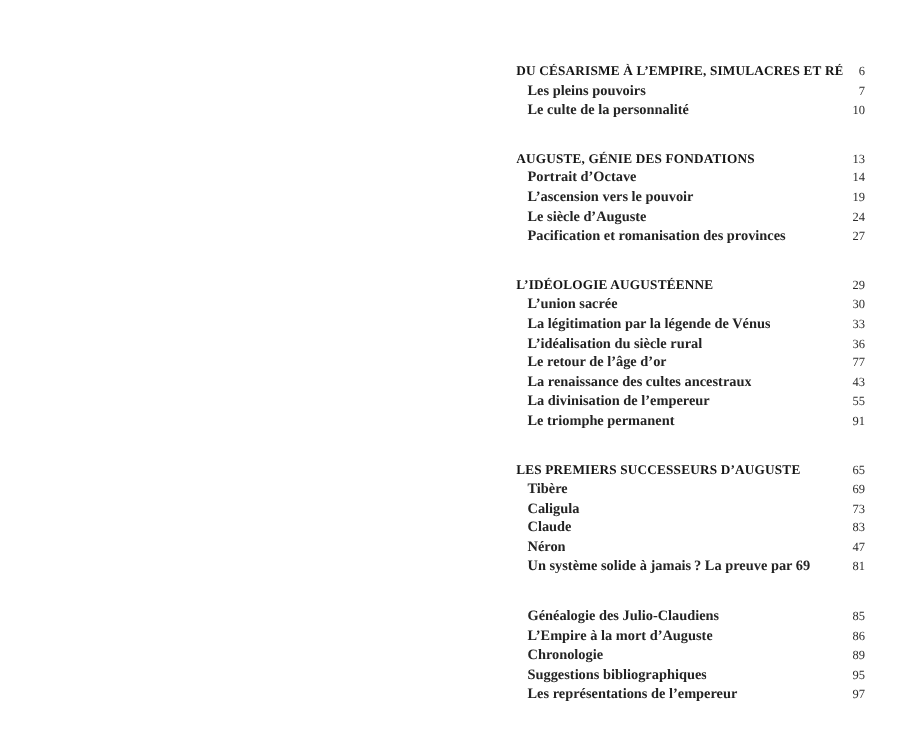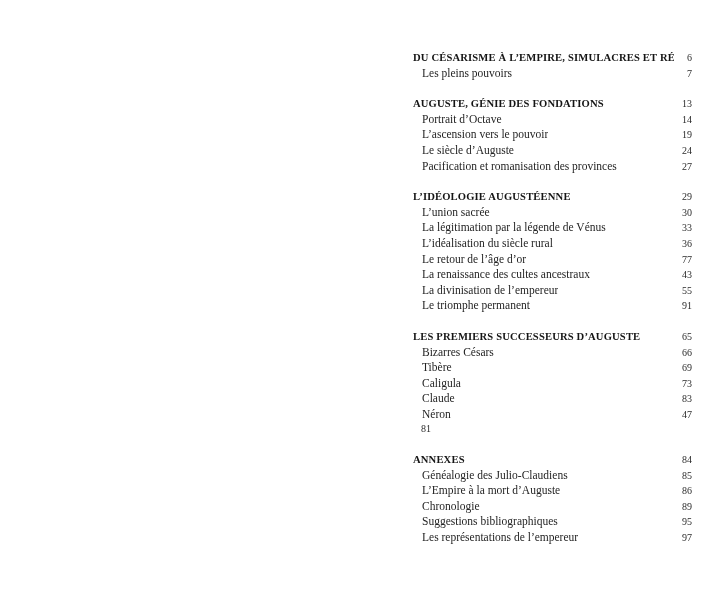--- a/index.html
+++ b/index.html
@@ -19,21 +19,21 @@
     inset: 0;
     background: #ffffff;
   }
   .toc {
     position: absolute;
     left: 413px;
     top: 51px;
     width: 279px;
   }
   .toc-section {
-    margin-top: 16px;
+    margin-top: 24px;
   }
   .toc-section:first-child {
     margin-top: 0;
   }
   .toc-row {
     display: flex;
     justify-content: space-between;
     align-items: baseline;
     line-height: 14.6px;
     color: #232323;
@@ -45,20 +45,21 @@
   .toc-row.heading-row .title {
     font-weight: bold;
     font-size: 10.6px;
     letter-spacing: 0.15px;
     color: #151515;
   }
   .toc-row.item-row .title {
     font-size: 11.5px;
     padding-left: 9px;
     color: #242424;
+    font-weight: bold;
   }
   .toc-row .pagenum {
     font-size: 10px;
     color: #2b2b2b;
     text-align: right;
     min-width: 18px;
     flex: 0 0 auto;
   }
 </style>
 </head>
@@ -67,20 +68,24 @@
 <div class="page">
   <div class="toc">
       <div class="toc-section">
         <div class="toc-row heading-row">
           <span class="title">DU CÉSARISME À L’EMPIRE, SIMULACRES ET RÉALITÉS</span>
           <span class="pagenum">6</span>
         </div>
         <div class="toc-row item-row">
           <span class="title">Les pleins pouvoirs</span>
           <span class="pagenum">7</span>
+        </div>
+        <div class="toc-row item-row">
+          <span class="title">Le culte de la personnalité</span>
+          <span class="pagenum">10</span>
         </div>
       </div>
       <div class="toc-section">
         <div class="toc-row heading-row">
           <span class="title">AUGUSTE, GÉNIE DES FONDATIONS</span>
           <span class="pagenum">13</span>
         </div>
         <div class="toc-row item-row">
           <span class="title">Portrait d’Octave</span>
           <span class="pagenum">14</span>
@@ -131,48 +136,41 @@
           <span class="title">Le triomphe permanent</span>
           <span class="pagenum">91</span>
         </div>
       </div>
       <div class="toc-section">
         <div class="toc-row heading-row">
           <span class="title">LES PREMIERS SUCCESSEURS D’AUGUSTE</span>
           <span class="pagenum">65</span>
         </div>
         <div class="toc-row item-row">
-          <span class="title">Bizarres Césars</span>
-          <span class="pagenum">66</span>
-        </div>
-        <div class="toc-row item-row">
           <span class="title">Tibère</span>
           <span class="pagenum">69</span>
         </div>
         <div class="toc-row item-row">
           <span class="title">Caligula</span>
           <span class="pagenum">73</span>
         </div>
         <div class="toc-row item-row">
           <span class="title">Claude</span>
           <span class="pagenum">83</span>
         </div>
         <div class="toc-row item-row">
           <span class="title">Néron</span>
           <span class="pagenum">47</span>
         </div>
         <div class="toc-row item-row">
+          <span class="title">Un système solide à jamais ? La preuve par 69</span>
           <span class="pagenum">81</span>
         </div>
       </div>
       <div class="toc-section">
-        <div class="toc-row heading-row">
-          <span class="title">ANNEXES</span>
-          <span class="pagenum">84</span>
-        </div>
         <div class="toc-row item-row">
           <span class="title">Généalogie des Julio-Claudiens</span>
           <span class="pagenum">85</span>
         </div>
         <div class="toc-row item-row">
           <span class="title">L’Empire à la mort d’Auguste</span>
           <span class="pagenum">86</span>
         </div>
         <div class="toc-row item-row">
           <span class="title">Chronologie</span>

